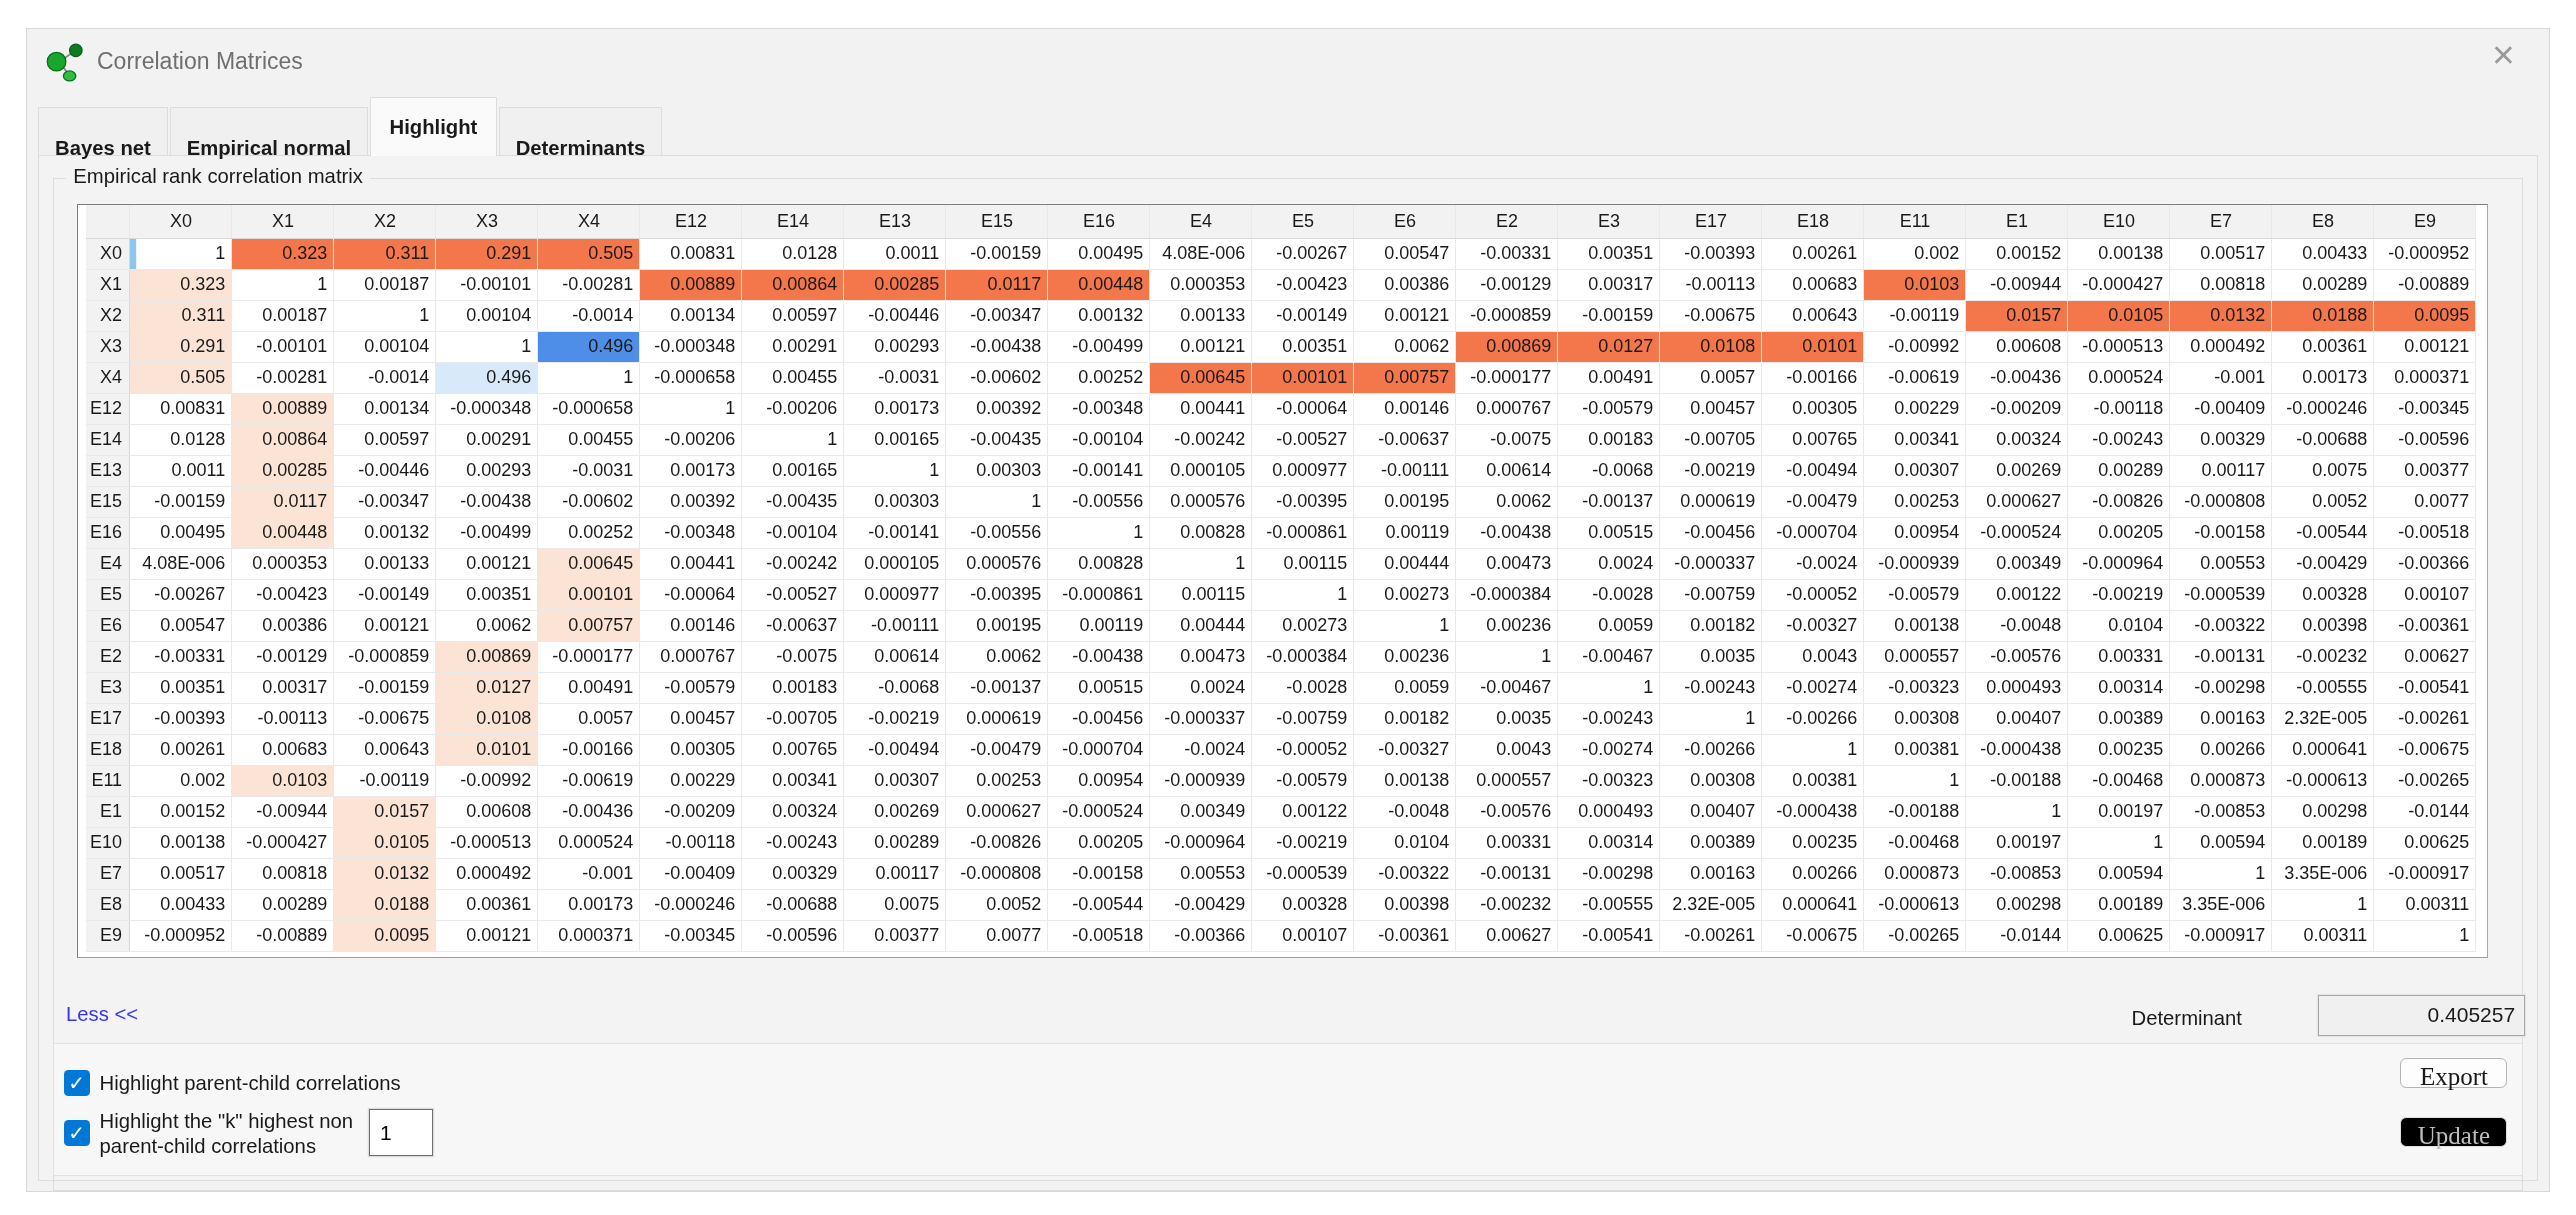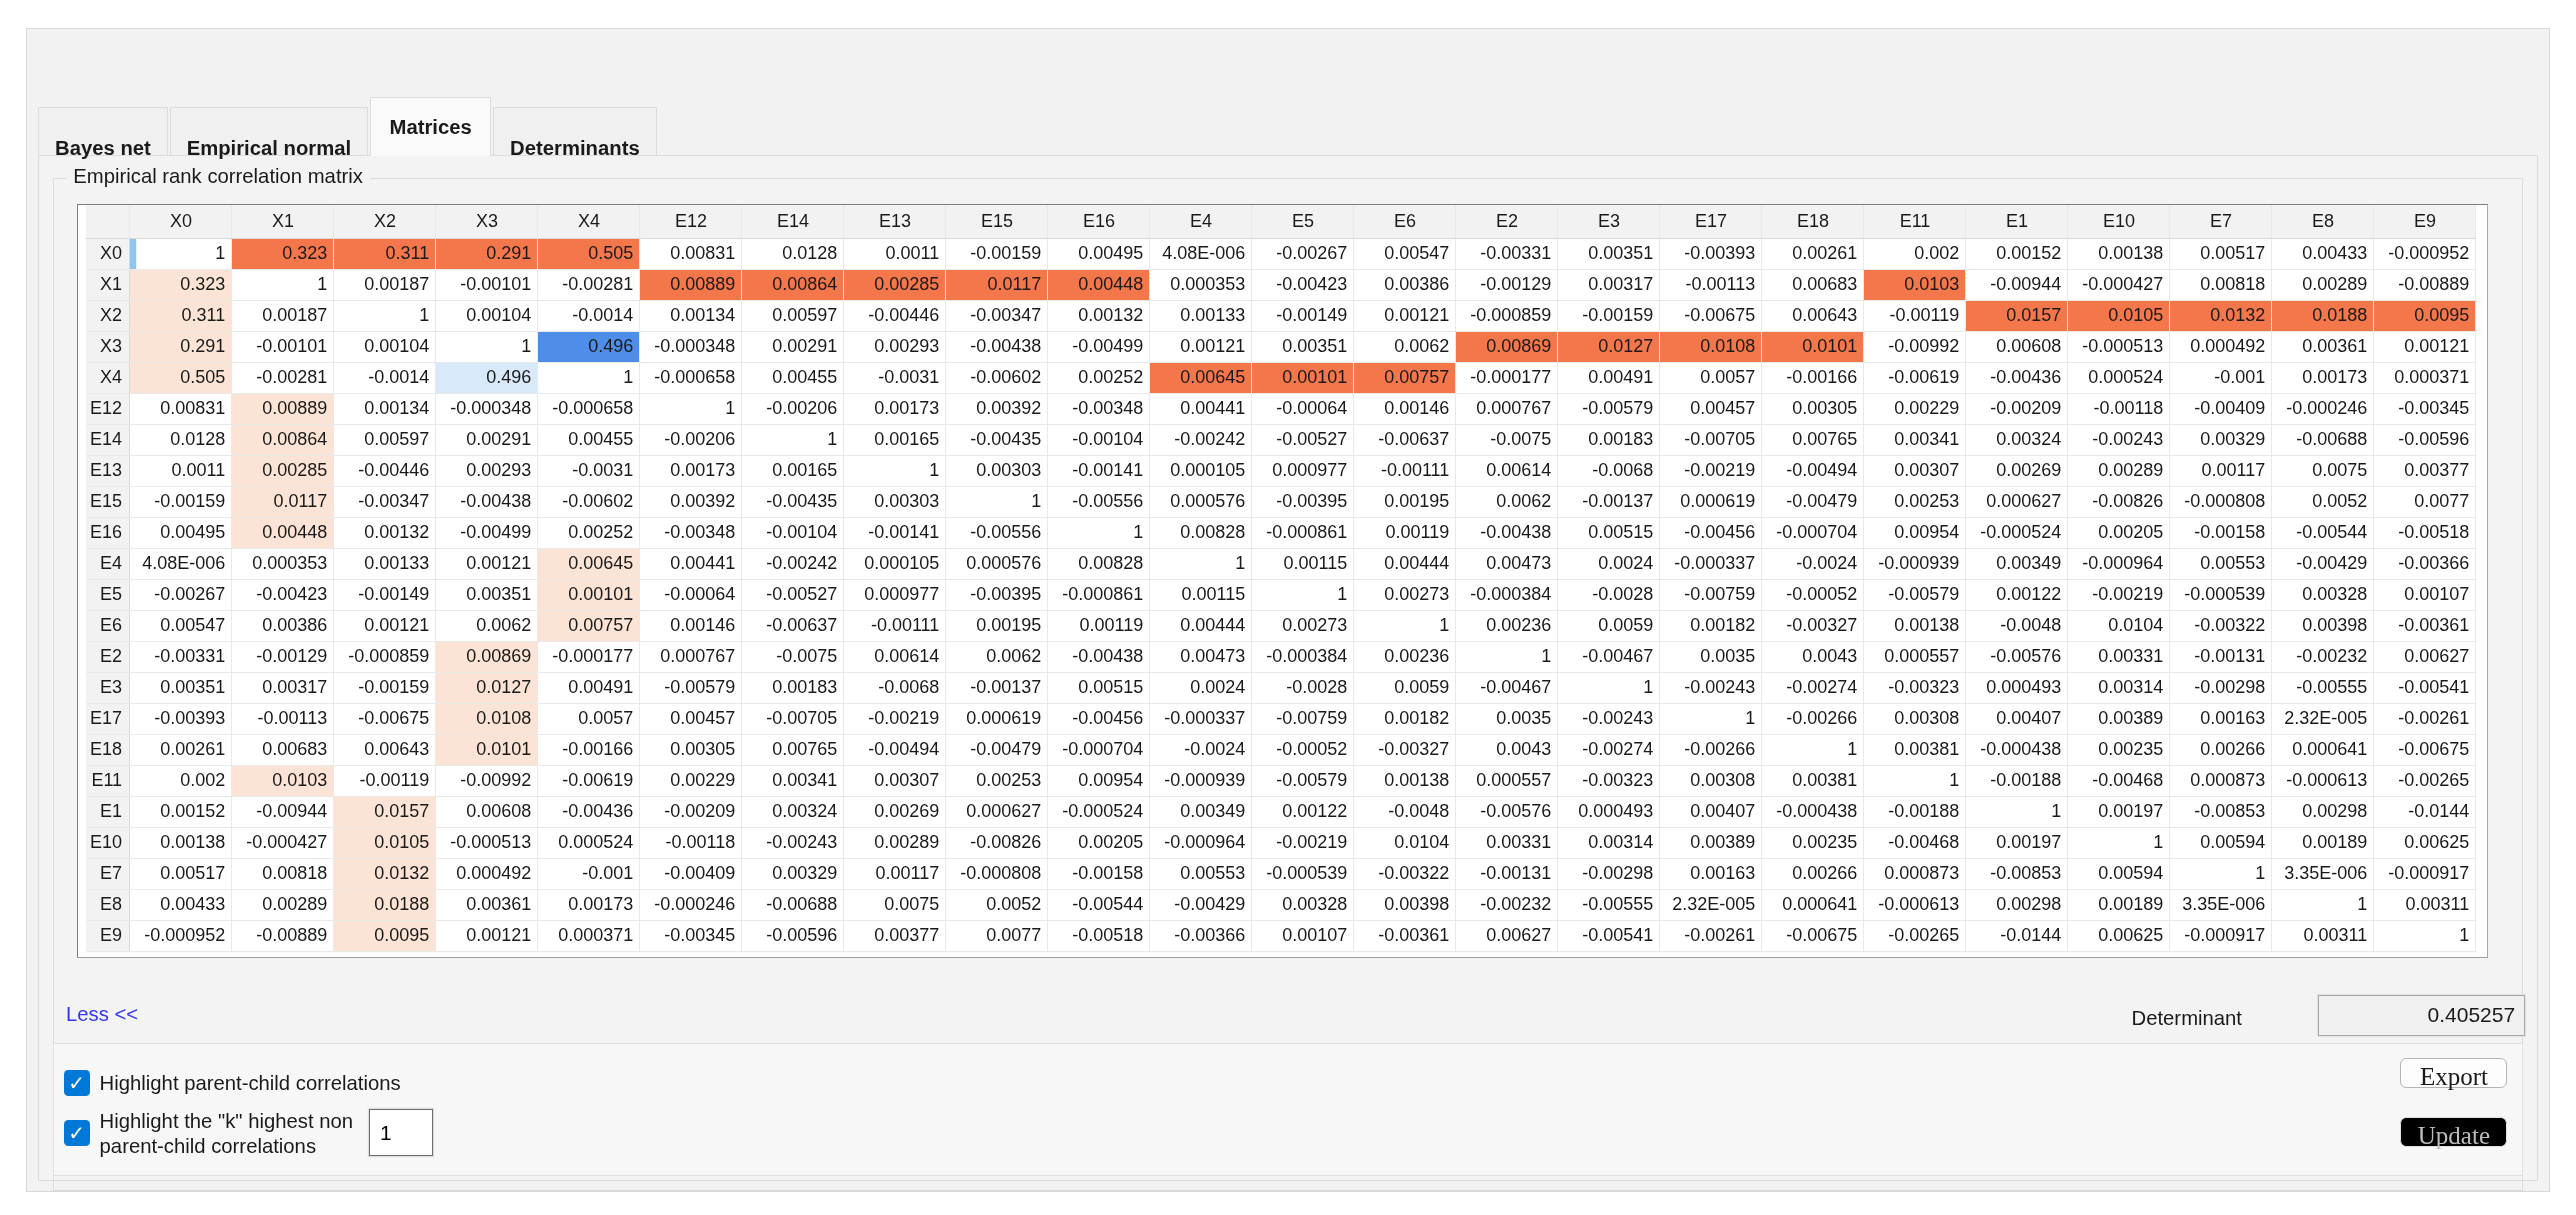--- a/index.html
+++ b/index.html
@@ -78,25 +78,36 @@
          border:1.2px solid #b4b4b4; border-radius:6.2px; font-size:25px; text-align:center;
          line-height:35px;font-family:Liberation Serif, serif; }
   .btn-export { top:13.6px; }
   .btn-update { top:73px; color:#bcbcbc; border-color:#e0e0e0; background:#000000; }
 </style>
 </head>
 <body>
 
 <div class="dialog">
 
+  <div class="titlebar">
+    <svg class="app-icon" viewBox="0 0 66 66">
+      <line x1="22" y1="30" x2="46" y2="13" stroke="#8a8a8a" stroke-width="3"></line>
+      <line x1="22" y1="32" x2="38" y2="52" stroke="#8a8a8a" stroke-width="3"></line>
+      <circle cx="17" cy="30" r="15" fill="#17a82b" stroke="#0b6b1f" stroke-width="2"></circle>
+      <circle cx="48" cy="12" r="10" fill="#0e7a22" stroke="#0a5c1a" stroke-width="2"></circle>
+      <ellipse cx="38" cy="53" rx="10" ry="8" fill="#2fbf3f" stroke="#0b6b1f" stroke-width="2"></ellipse>
+    </svg>
+    <span class="title-text">Correlation Matrices</span>
+    <div class="close-btn">×</div>
+  </div>
 
   <div class="tabs" id="tabs">
       <div class="tab">Bayes net</div>
       <div class="tab">Empirical normal</div>
-      <div class="tab active">Matrices</div>
+      <div class="tab active">Highlight</div>
       <div class="tab">Determinants</div>
     </div>
 
   <div class="tabpage">
 
     <div class="groupbox">
       <span class="groupbox-label">Empirical rank correlation matrix</span>
       <div class="matrix-wrap">
         <table class="matrix" id="matrix-table">
             <colgroup>

